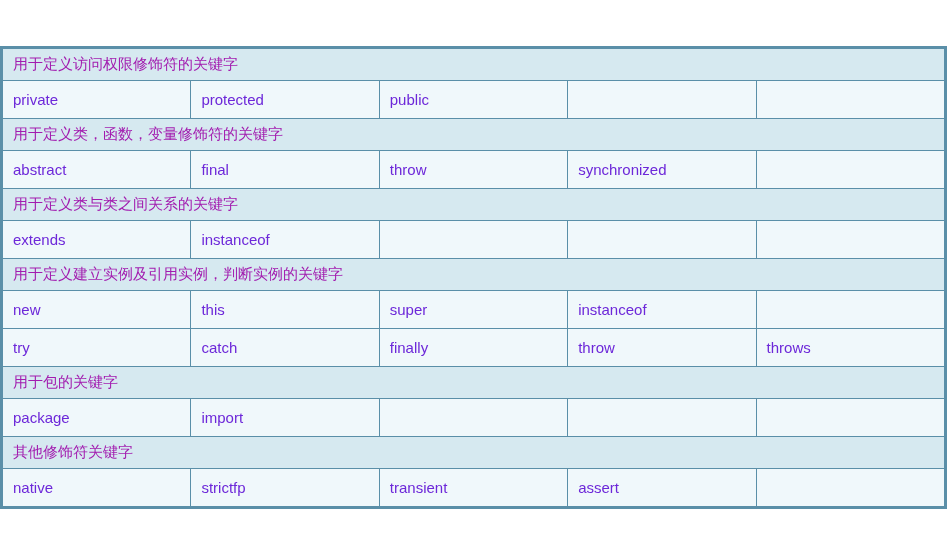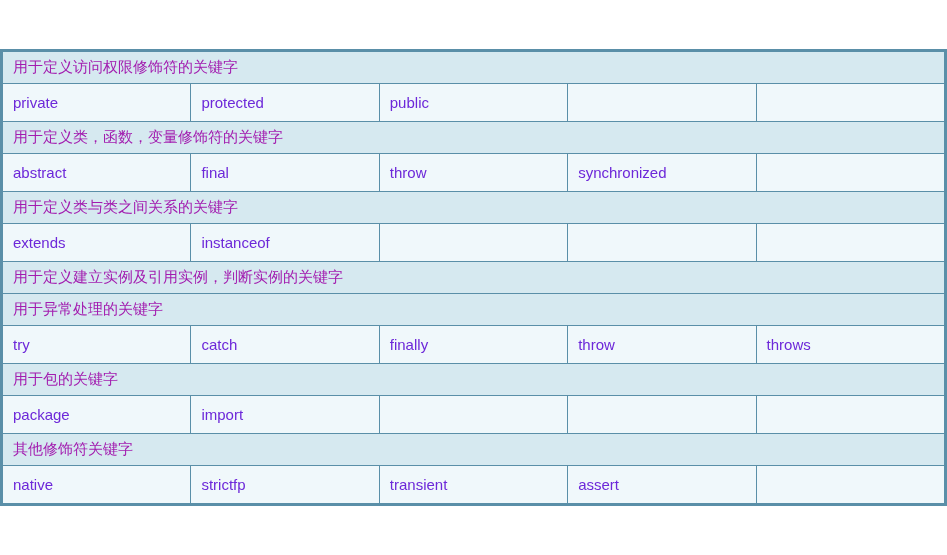--- a/index.html
+++ b/index.html
@@ -81,22 +81,26 @@
         <tr class="data-row">
           <td>extends</td>
           <td>instanceof</td>
           <td></td>
           <td></td>
           <td></td>
         </tr>
         <tr class="section-header">
           <td colspan="5">用于定义建立实例及引用实例，判断实例的关键字</td>
         </tr>
-        <tr class="section-header">
-          <td colspan="5">用于异常处理的关键字</td>
+        <tr class="data-row">
+          <td>new</td>
+          <td>this</td>
+          <td>super</td>
+          <td>instanceof</td>
+          <td></td>
         </tr>
         <tr class="data-row">
           <td>try</td>
           <td>catch</td>
           <td>finally</td>
           <td>throw</td>
           <td>throws</td>
         </tr>
         <tr class="section-header">
           <td colspan="5">用于包的关键字</td>

